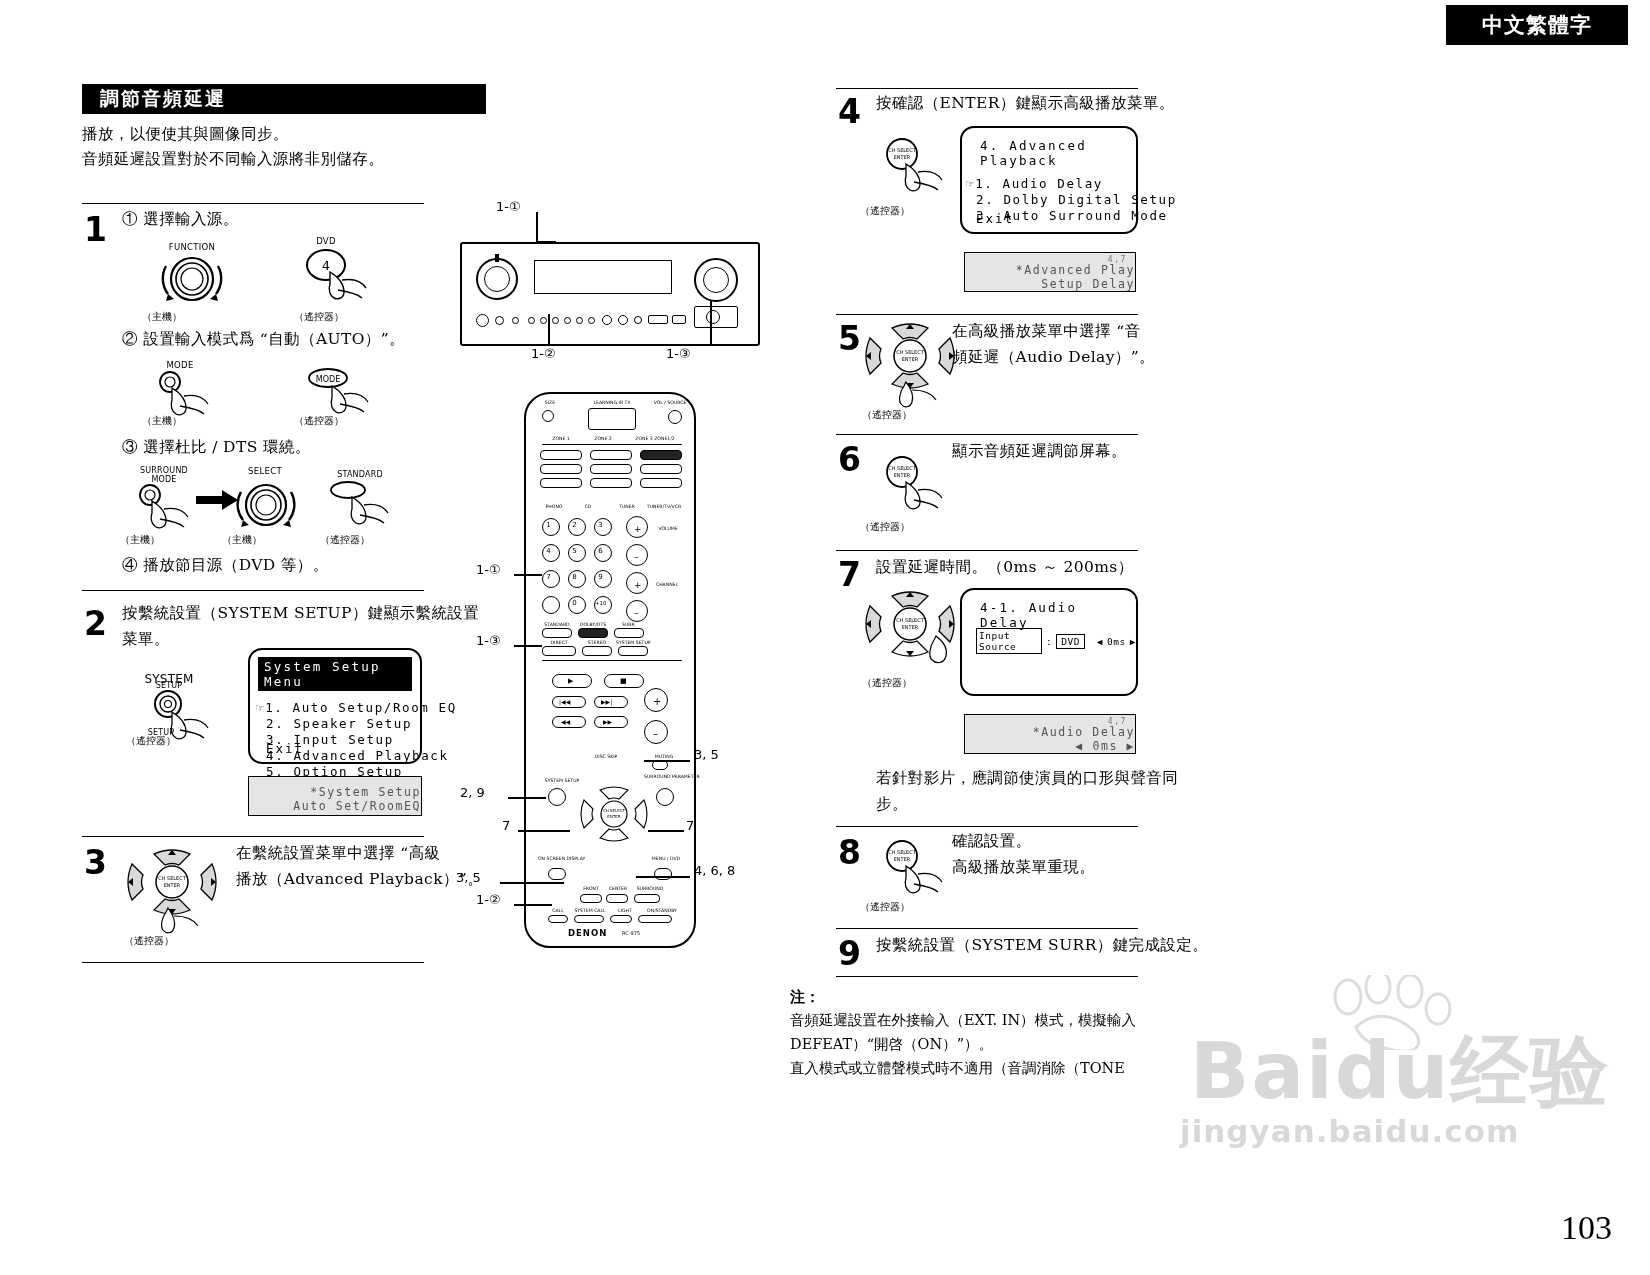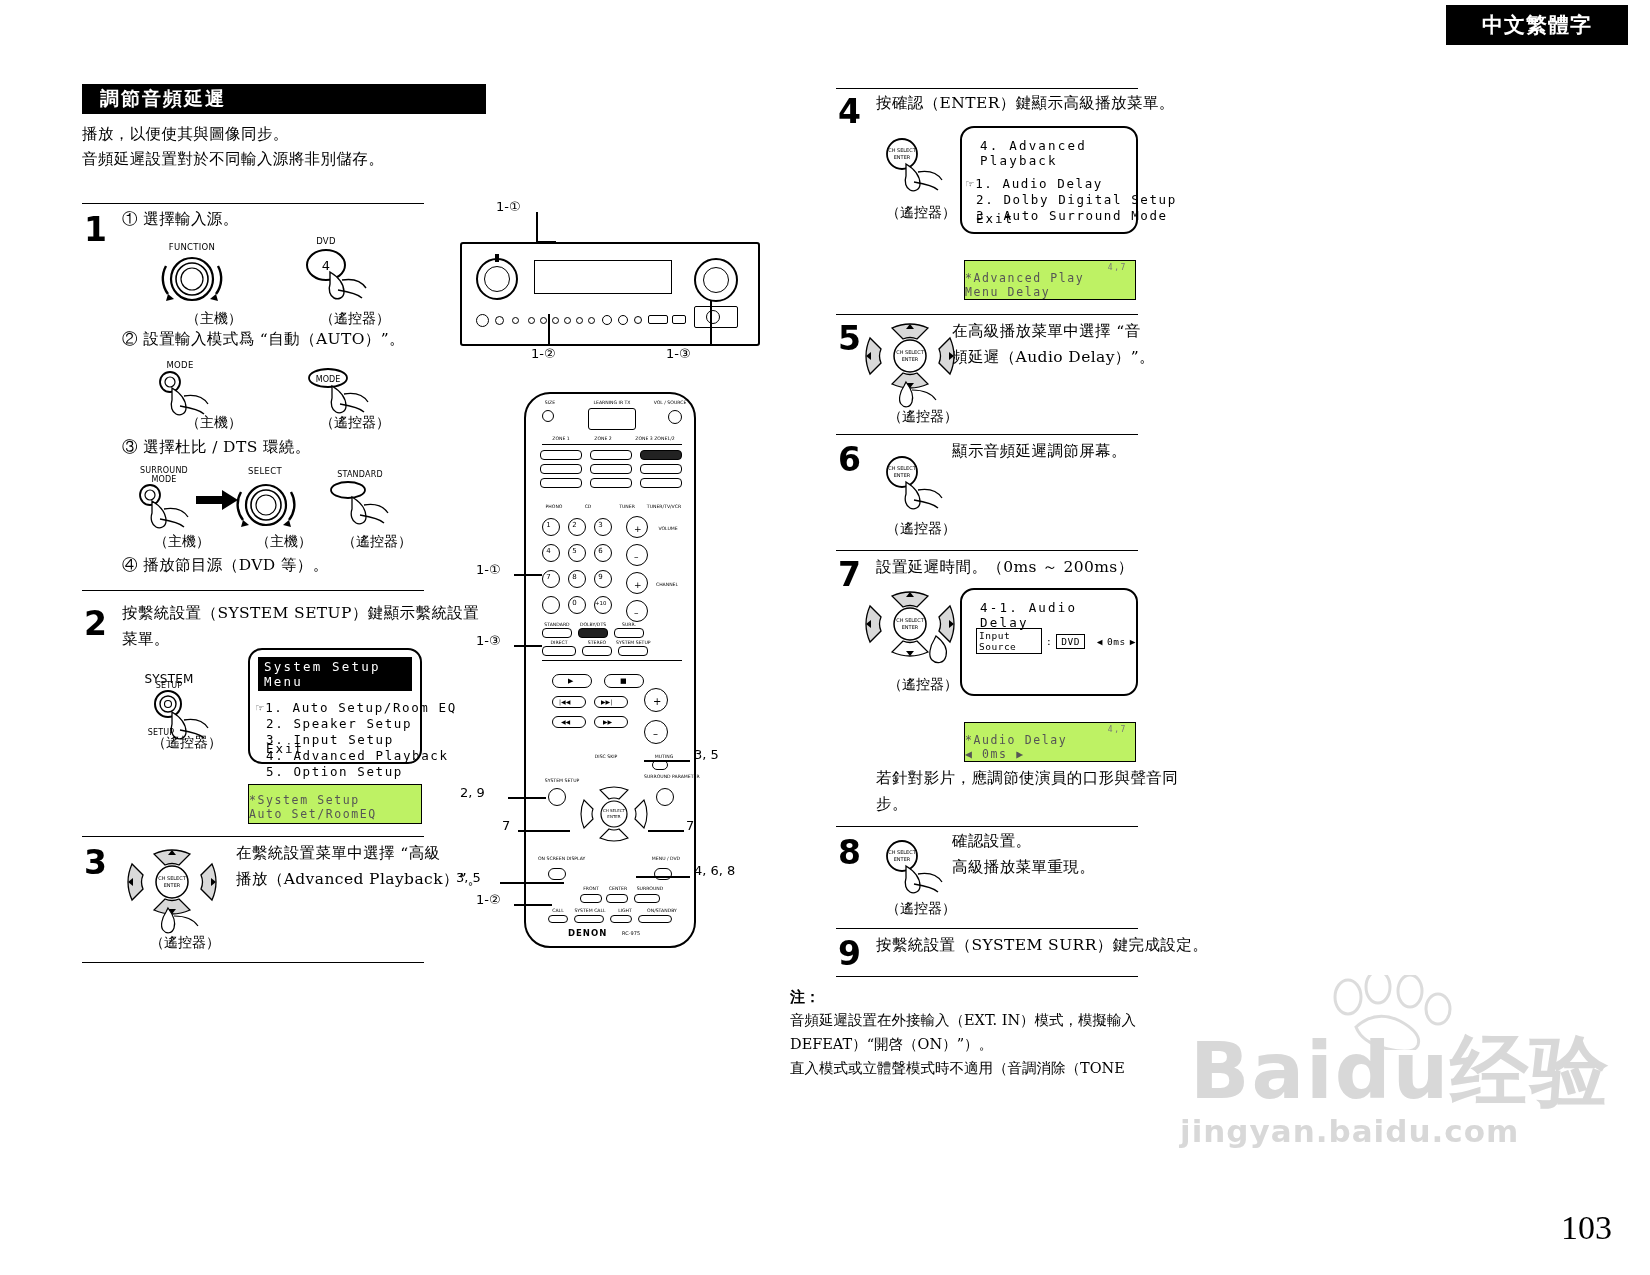--- a/index.html
+++ b/index.html
@@ -47,21 +47,21 @@
   .stepnum {
     position:absolute;
     font-family:"DejaVu Sans", sans-serif;
     font-weight:bold; font-size:33px; line-height:33px;
   }
   .steptxt {
     position:absolute;
     font-size:15.5px; line-height:26px; letter-spacing:0.4px;
   }
   .subitem { position:absolute; font-size:15.5px; line-height:26px; letter-spacing:0.4px; }
-  .cap { position:absolute; font-size:14px; text-align:right; }
+  .cap { position:absolute; font-size:10px; text-align:left; }
   .lbl-small {
     position:absolute;
     font-family:"DejaVu Sans", sans-serif;
     font-size:8.5px; text-align:center; letter-spacing:0.3px;
   }
   .lbl-tiny {
     position:absolute;
     font-family:"DejaVu Sans", sans-serif;
     font-size:6.5px; text-align:center; letter-spacing:0.2px;
   }
@@ -83,24 +83,24 @@
     padding:2px 6px; margin:8px 8px 0 12px; display:block;
   }
   .osd-list { margin:12px 0 0 10px; font-size:12.5px; line-height:16px; letter-spacing:1.6px; }
   .osd-list li { list-style:none; white-space:pre; }
   .osd-exit { position:absolute; left:20px; bottom:8px; font-size:12.5px; letter-spacing:2px; }
   .cursor { display:inline-block; width:10px; }
 
   
   .lcd {
     position:absolute;
-    border:1.8px solid #000; background:#bef264;
+    border:1.8px solid #000; background:#e5e5e5;
     font-family:"DejaVu Sans Mono", monospace;
     font-size:11.5px; letter-spacing:1.6px;
-    color:#555; text-align:left;margin-top:8px;
+    color:#555; text-align:right;
   }
   .lcd-l1 { position:absolute; width:100%; }
   .lcd-l2 { position:absolute; width:100%; }
   .lcd-corner { position:absolute; right:8px; top:2px; font-size:8px; color:#777; }
 
   
   .remote {
     position:absolute;
     border:2.2px solid #000; border-radius:26px; background:#fff;
   }
@@ -542,21 +542,21 @@
       <li><span>☞</span><span>1. Audio Delay</span></li>
       <li><span class="cursor"></span><span>2. Dolby Digital Setup</span></li>
       <li><span class="cursor"></span><span>3. Auto Surround Mode</span></li>
     </ul>
     <div class="osd-exit" style="left:14px; bottom:6px;">Exit</div>
   </div>
 
   <div class="lcd" style="left:964px; top:252px; width:172px; height:40px;">
     <div class="lcd-corner">4,7</div>
     <div class="lcd-l1" style="top:10px;">*Advanced Play</div>
-    <div class="lcd-l2" style="top:24px;">Menu Delay</div>
+    <div class="lcd-l2" style="top:24px;">Setup Delay</div>
   </div>
 
   <div class="hr" style="left:836px; top:314px; width:302px;"></div>
   <div class="stepnum" style="left:838px; top:322px;">5</div>
   <div class="steptxt" style="left:952px; top:318px;">在高級播放菜單中選擇 “音</div>
   <div class="steptxt" style="left:952px; top:344px;">頻延遲（Audio Delay）”。</div>
 
   <svg style="position:absolute; left:862px; top:320px;" width="96" height="90" viewBox="0 0 96 90">
     <path d="M30 8 q18 -8 36 0 l-11 11 q-7 -3 -14 0 z" fill="#d9d9d9" stroke="#000" stroke-width="1.3"></path>
     <path d="M88 18 q8 18 0 36 l-11 -11 q3 -7 0 -14 z" fill="#d9d9d9" stroke="#000" stroke-width="1.3"></path>

